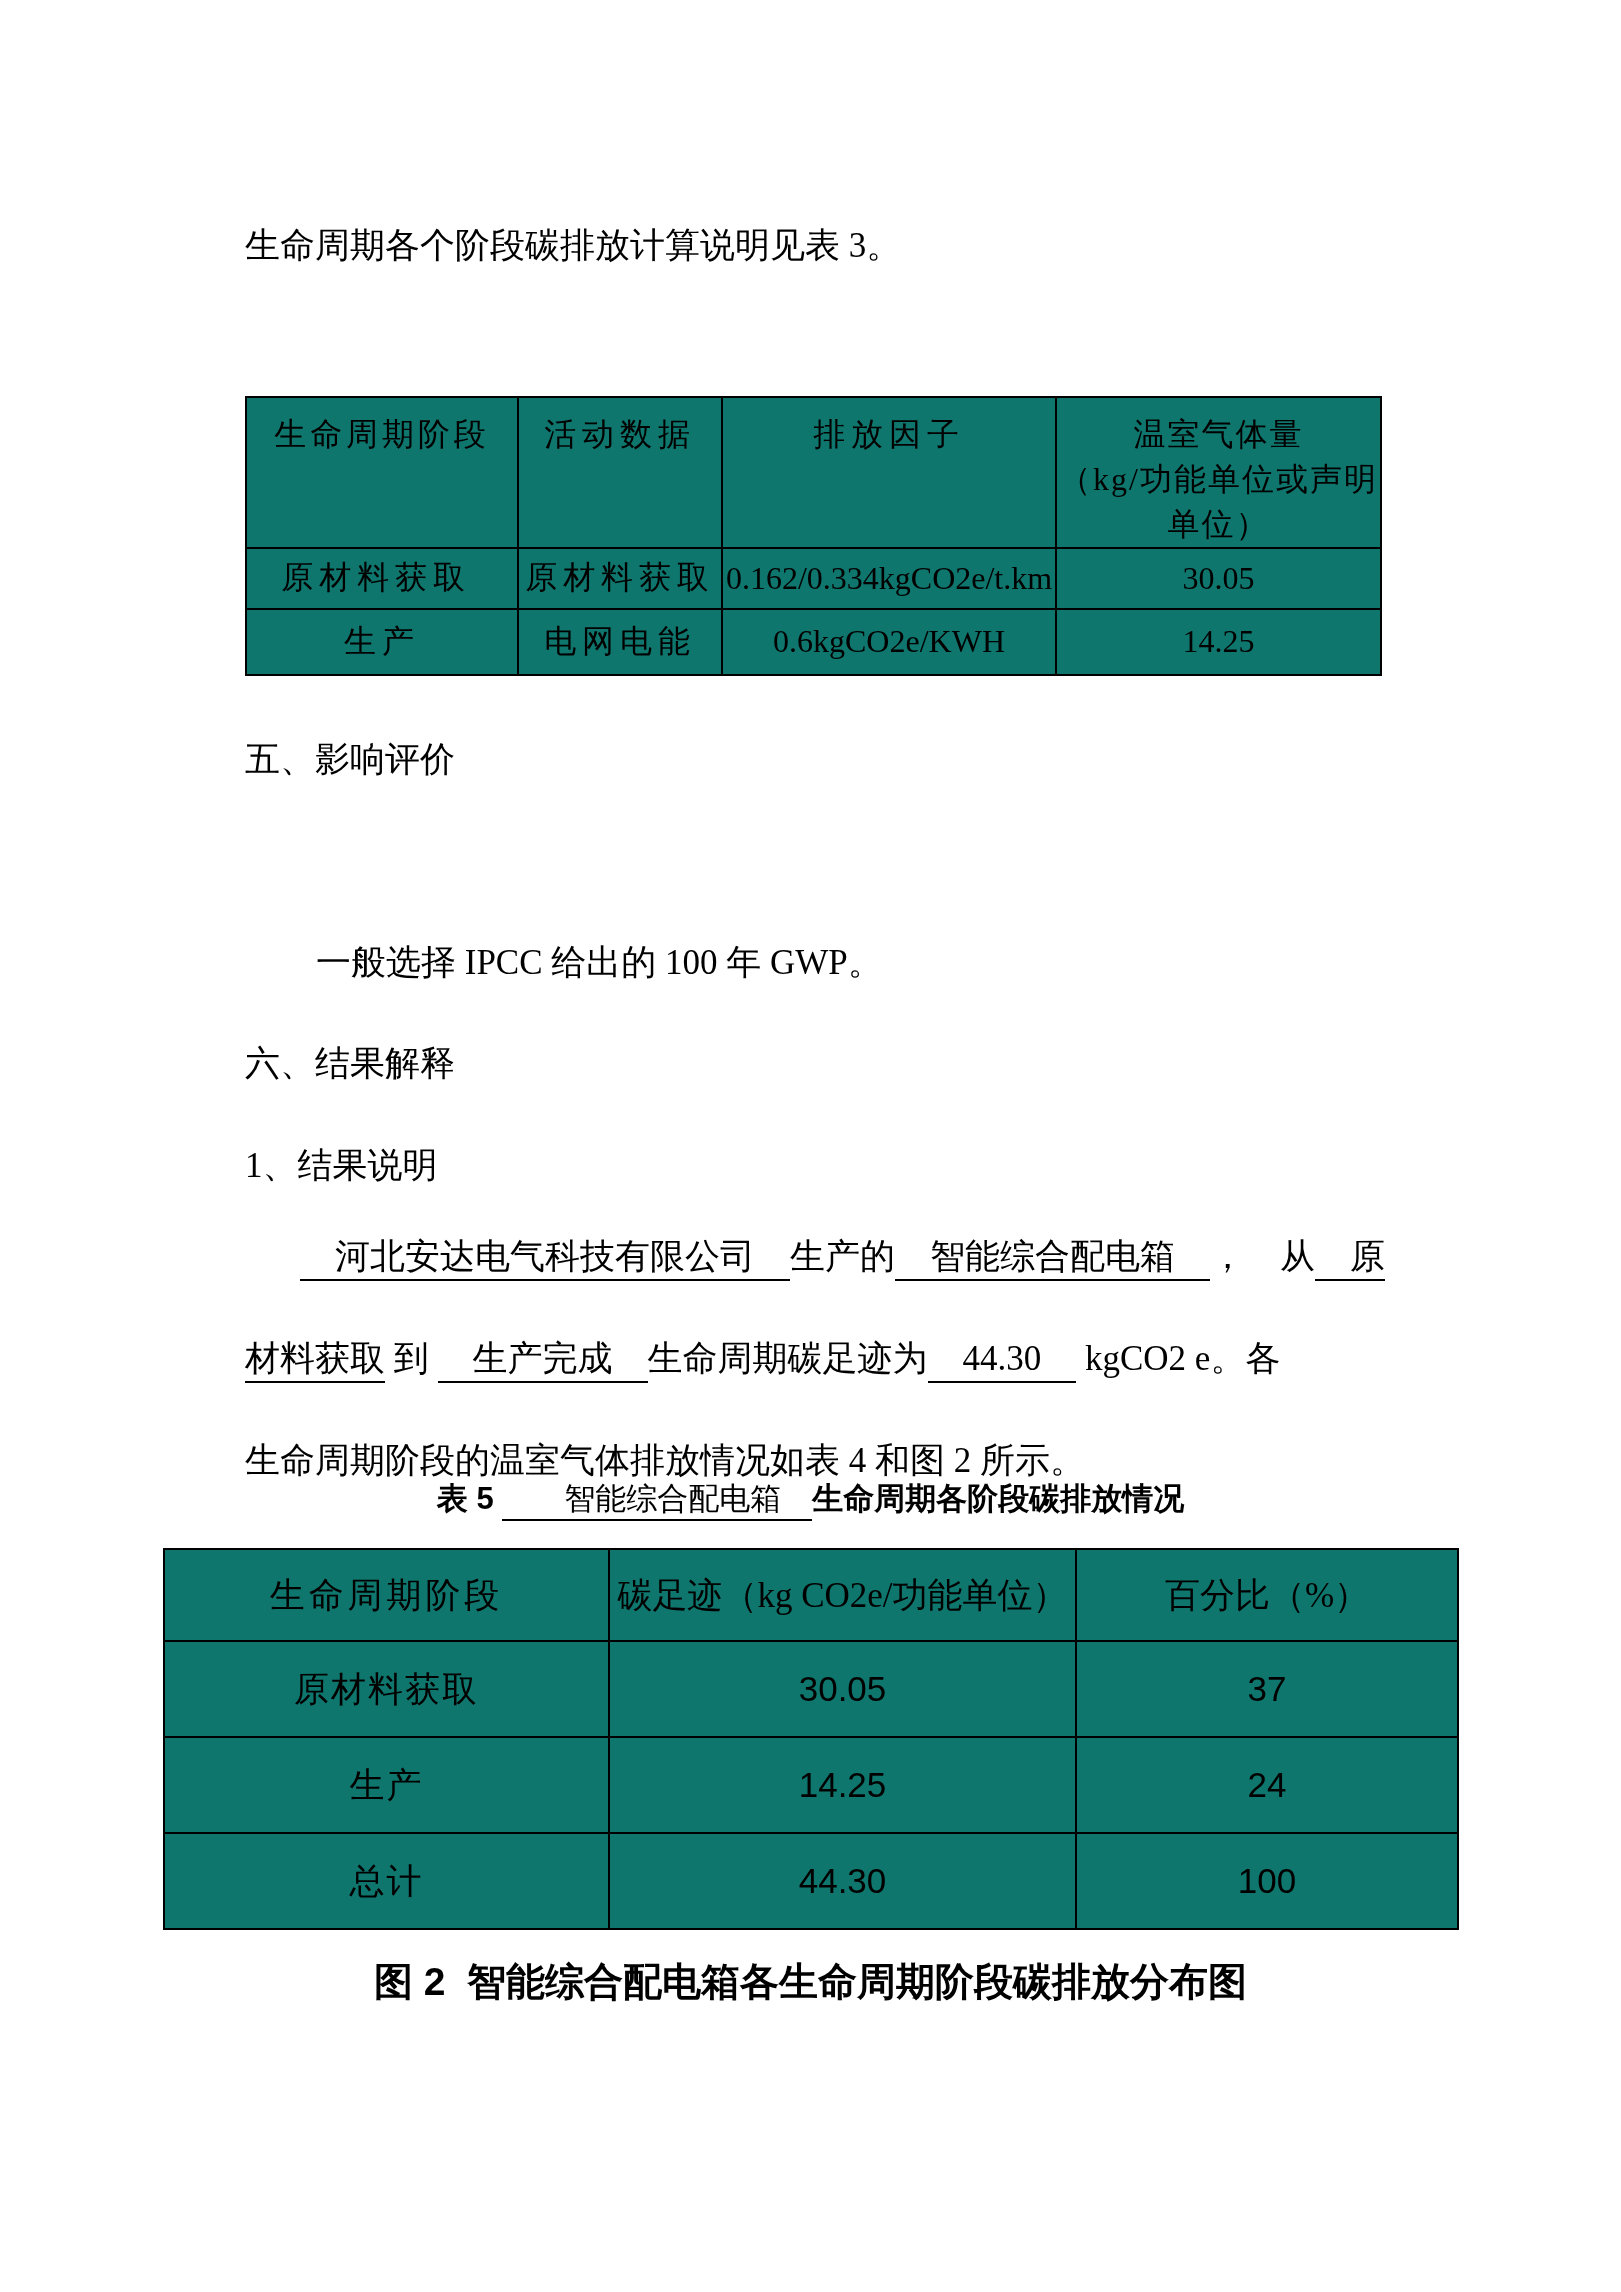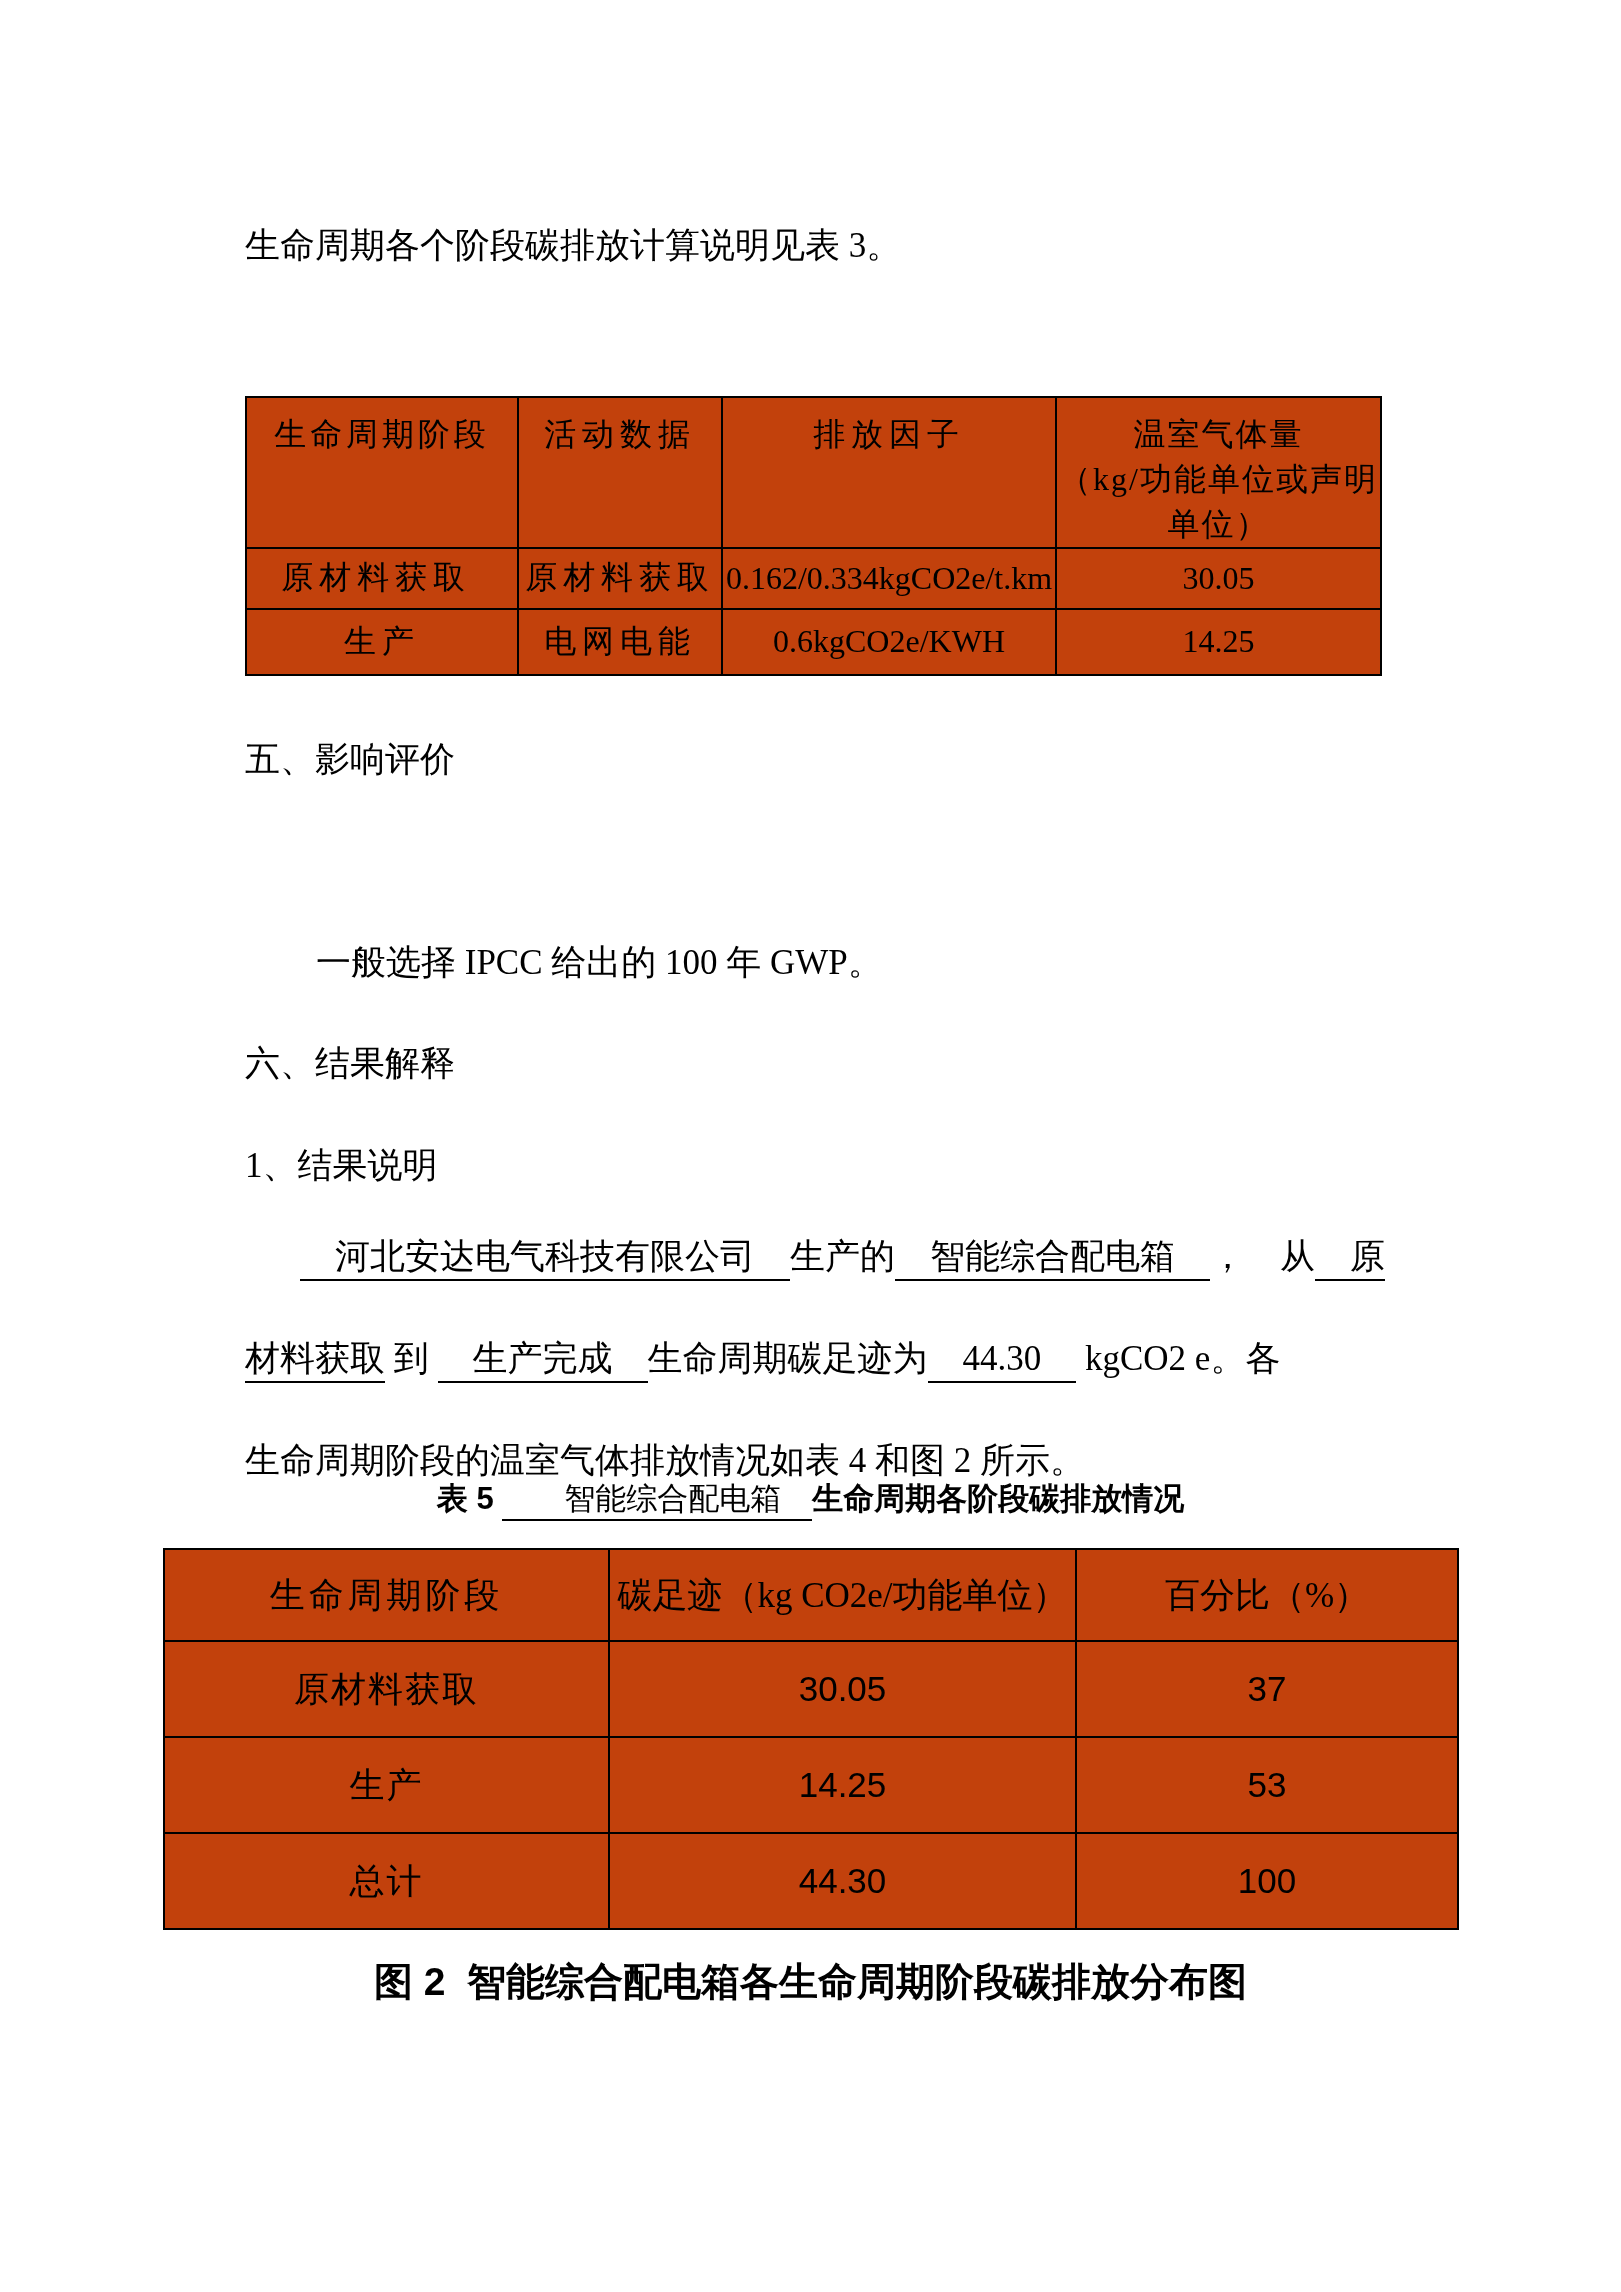--- a/index.html
+++ b/index.html
@@ -8,21 +8,21 @@
     font-family:"Liberation Serif","DejaVu Serif",serif;color:#000;overflow:hidden;
   }
   .line{position:absolute;left:245px;font-size:35px;line-height:45px;white-space:pre;}
   .sub{left:316px;}
   .caption{position:absolute;left:0;width:100%;text-align:center;white-space:pre;}
   .cap32{font-size:31px;line-height:41px;}
   .cap40{font-size:39px;line-height:51px;}
   .hei{font-family:"Liberation Sans","DejaVu Sans",sans-serif;font-weight:700;}
   .song{font-family:"Liberation Serif","DejaVu Serif",serif;font-weight:400;}
   .ul{border-bottom:2px solid #000;padding-bottom:2.9px;}
-  table{border-collapse:collapse;position:absolute;table-layout:fixed;background:#c2410c;}
+  table{border-collapse:collapse;position:absolute;table-layout:fixed;background:#0f766e;}
   td{padding:0;}
   .t3{left:245px;top:396px;width:1135px;font-size:32px;}
   .t3 td{border:2px solid #000;text-align:center;vertical-align:middle;}
   .t3 thead td{vertical-align:top;padding-top:13.7px;height:134px;line-height:45px;border-bottom:2.9px solid #000;}
   .t3 tbody tr.r1 td{height:59px;}
   .t3 tbody tr.r2 td{height:64px;}
   .pre{white-space:pre-line;}
   .ls6{letter-spacing:5.9px;}
   .ls4{letter-spacing:3.9px;}
   .ls2{letter-spacing:2px;}
@@ -103,21 +103,21 @@
     </thead>
     <tbody>
       <tr>
         <td class="ls2">原材料获取</td>
         <td class="sans">30.05</td>
         <td class="sans">37</td>
       </tr>
       <tr>
         <td class="ls2">生产</td>
         <td class="sans">14.25</td>
-        <td class="sans">53</td>
+        <td class="sans">24</td>
       </tr>
       <tr>
         <td class="ls2">总计</td>
         <td class="sans">44.30</td>
         <td class="sans">100</td>
       </tr>
     </tbody>
   </table>
 
   <div class="caption cap40" style="top:1956px"><span class="hei">图 2  </span><span class="song" style="font-weight:600">智能综合配电箱</span><span class="hei">各生命周期阶段碳排放分布图</span></div>

